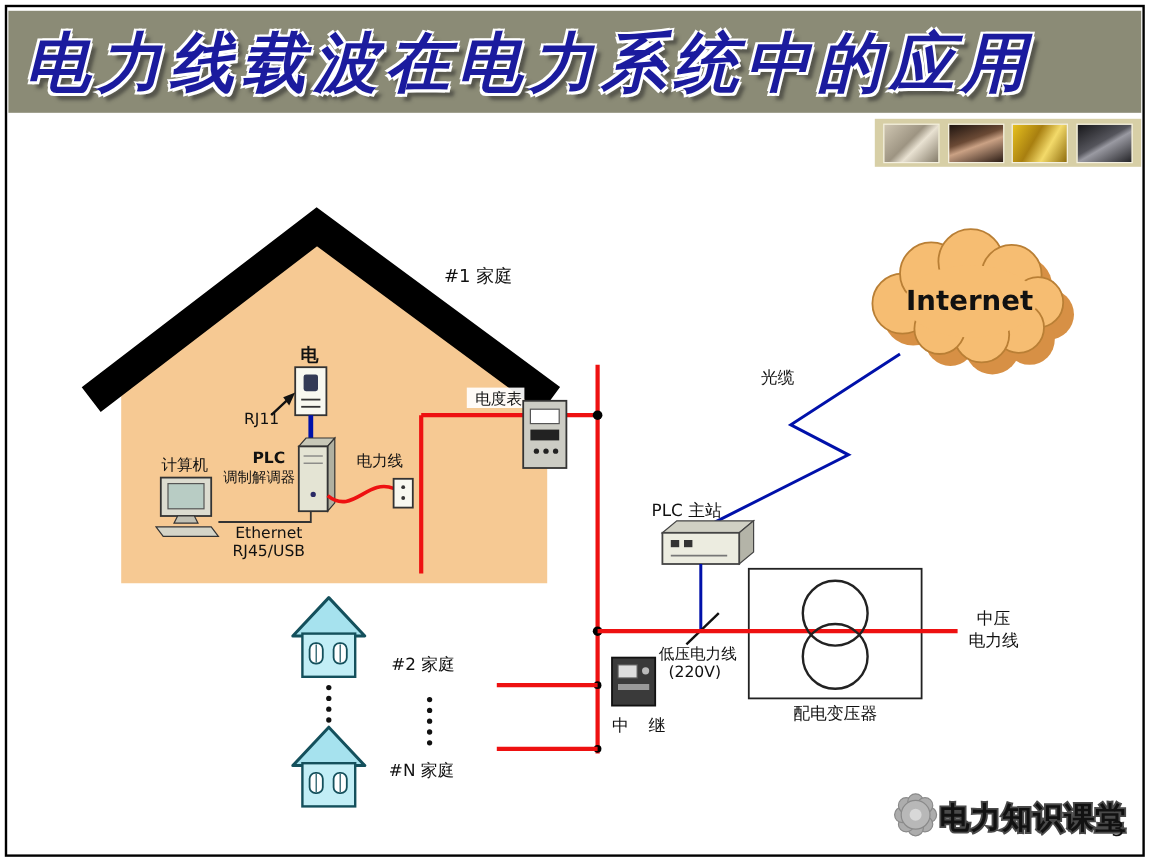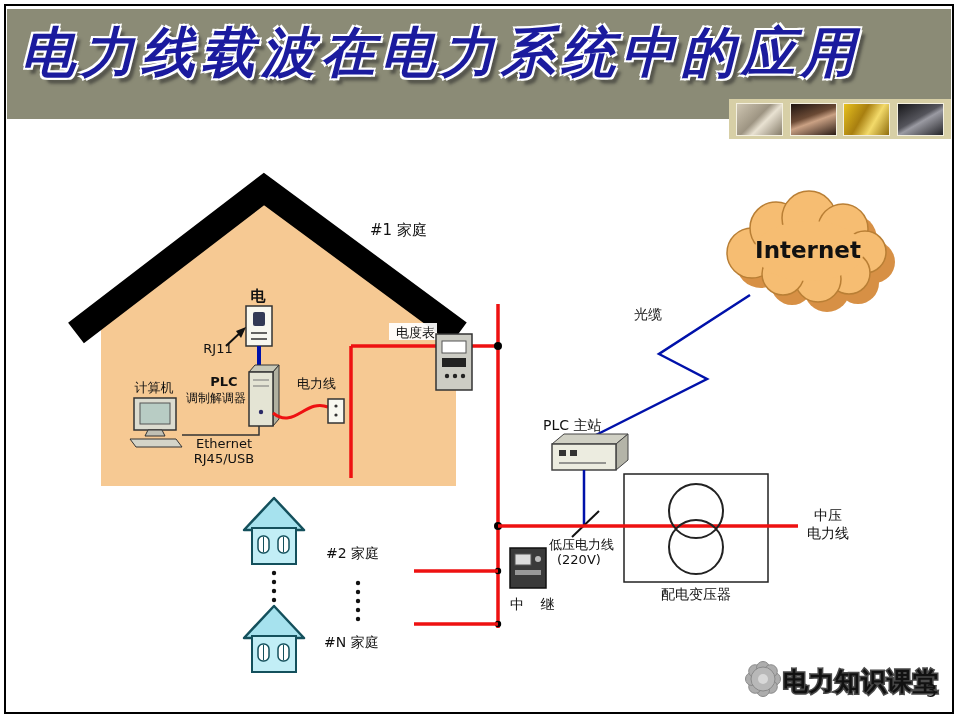--- a/index.html
+++ b/index.html
@@ -1,19 +1,19 @@
 <!DOCTYPE html>
 <html><head>
 <meta charset="utf-8">
 <style>
   html,body{margin:0;padding:0;width:960px;height:720px;background:#fff;
     font-family:"DejaVu Sans","Liberation Sans",sans-serif;}
   .slide{position:absolute;left:4px;top:4px;width:950px;height:710px;
     border:2px solid #000;background:#fff;overflow:hidden;box-sizing:border-box;}
-  .banner{position:absolute;left:1px;top:3px;width:944px;height:110px;background:#8b8b76;}
+  .banner{position:absolute;left:1px;top:3px;width:944px;height:85px;background:#8b8b76;}
   .slide-title{position:absolute;left:14px;top:8px;font-size:54px;font-weight:bold;font-style:italic;
     color:#1b1b9e;letter-spacing:6px;white-space:nowrap;
     text-shadow:-2px -2px 0 #fff,2px -2px 0 #fff,-2px 2px 0 #fff,2px 2px 0 #fff,5px 6px 3px rgba(40,40,40,.55);}
   .thumbstrip{position:absolute;right:1px;top:93px;width:222px;height:40px;background:#d7cfa6;
     display:flex;align-items:center;justify-content:space-evenly;}
   .thumb{width:47px;height:33px;border:1px solid #f4f0e0;box-sizing:border-box;}
   .t1{background:linear-gradient(135deg,#cfc6b2 0%,#9d9482 45%,#e9e2d2 60%,#847b69 100%);}
   .t2{background:linear-gradient(160deg,#1e1410 0%,#6b4a35 40%,#caa184 55%,#2a1b14 100%);}
   .t3{background:linear-gradient(120deg,#e7c11f 0%,#a87f10 40%,#f3da6a 65%,#8f6d0d 100%);}
   .t4{background:linear-gradient(150deg,#17171a 0%,#55555c 45%,#9a9aa2 55%,#232327 100%);}

